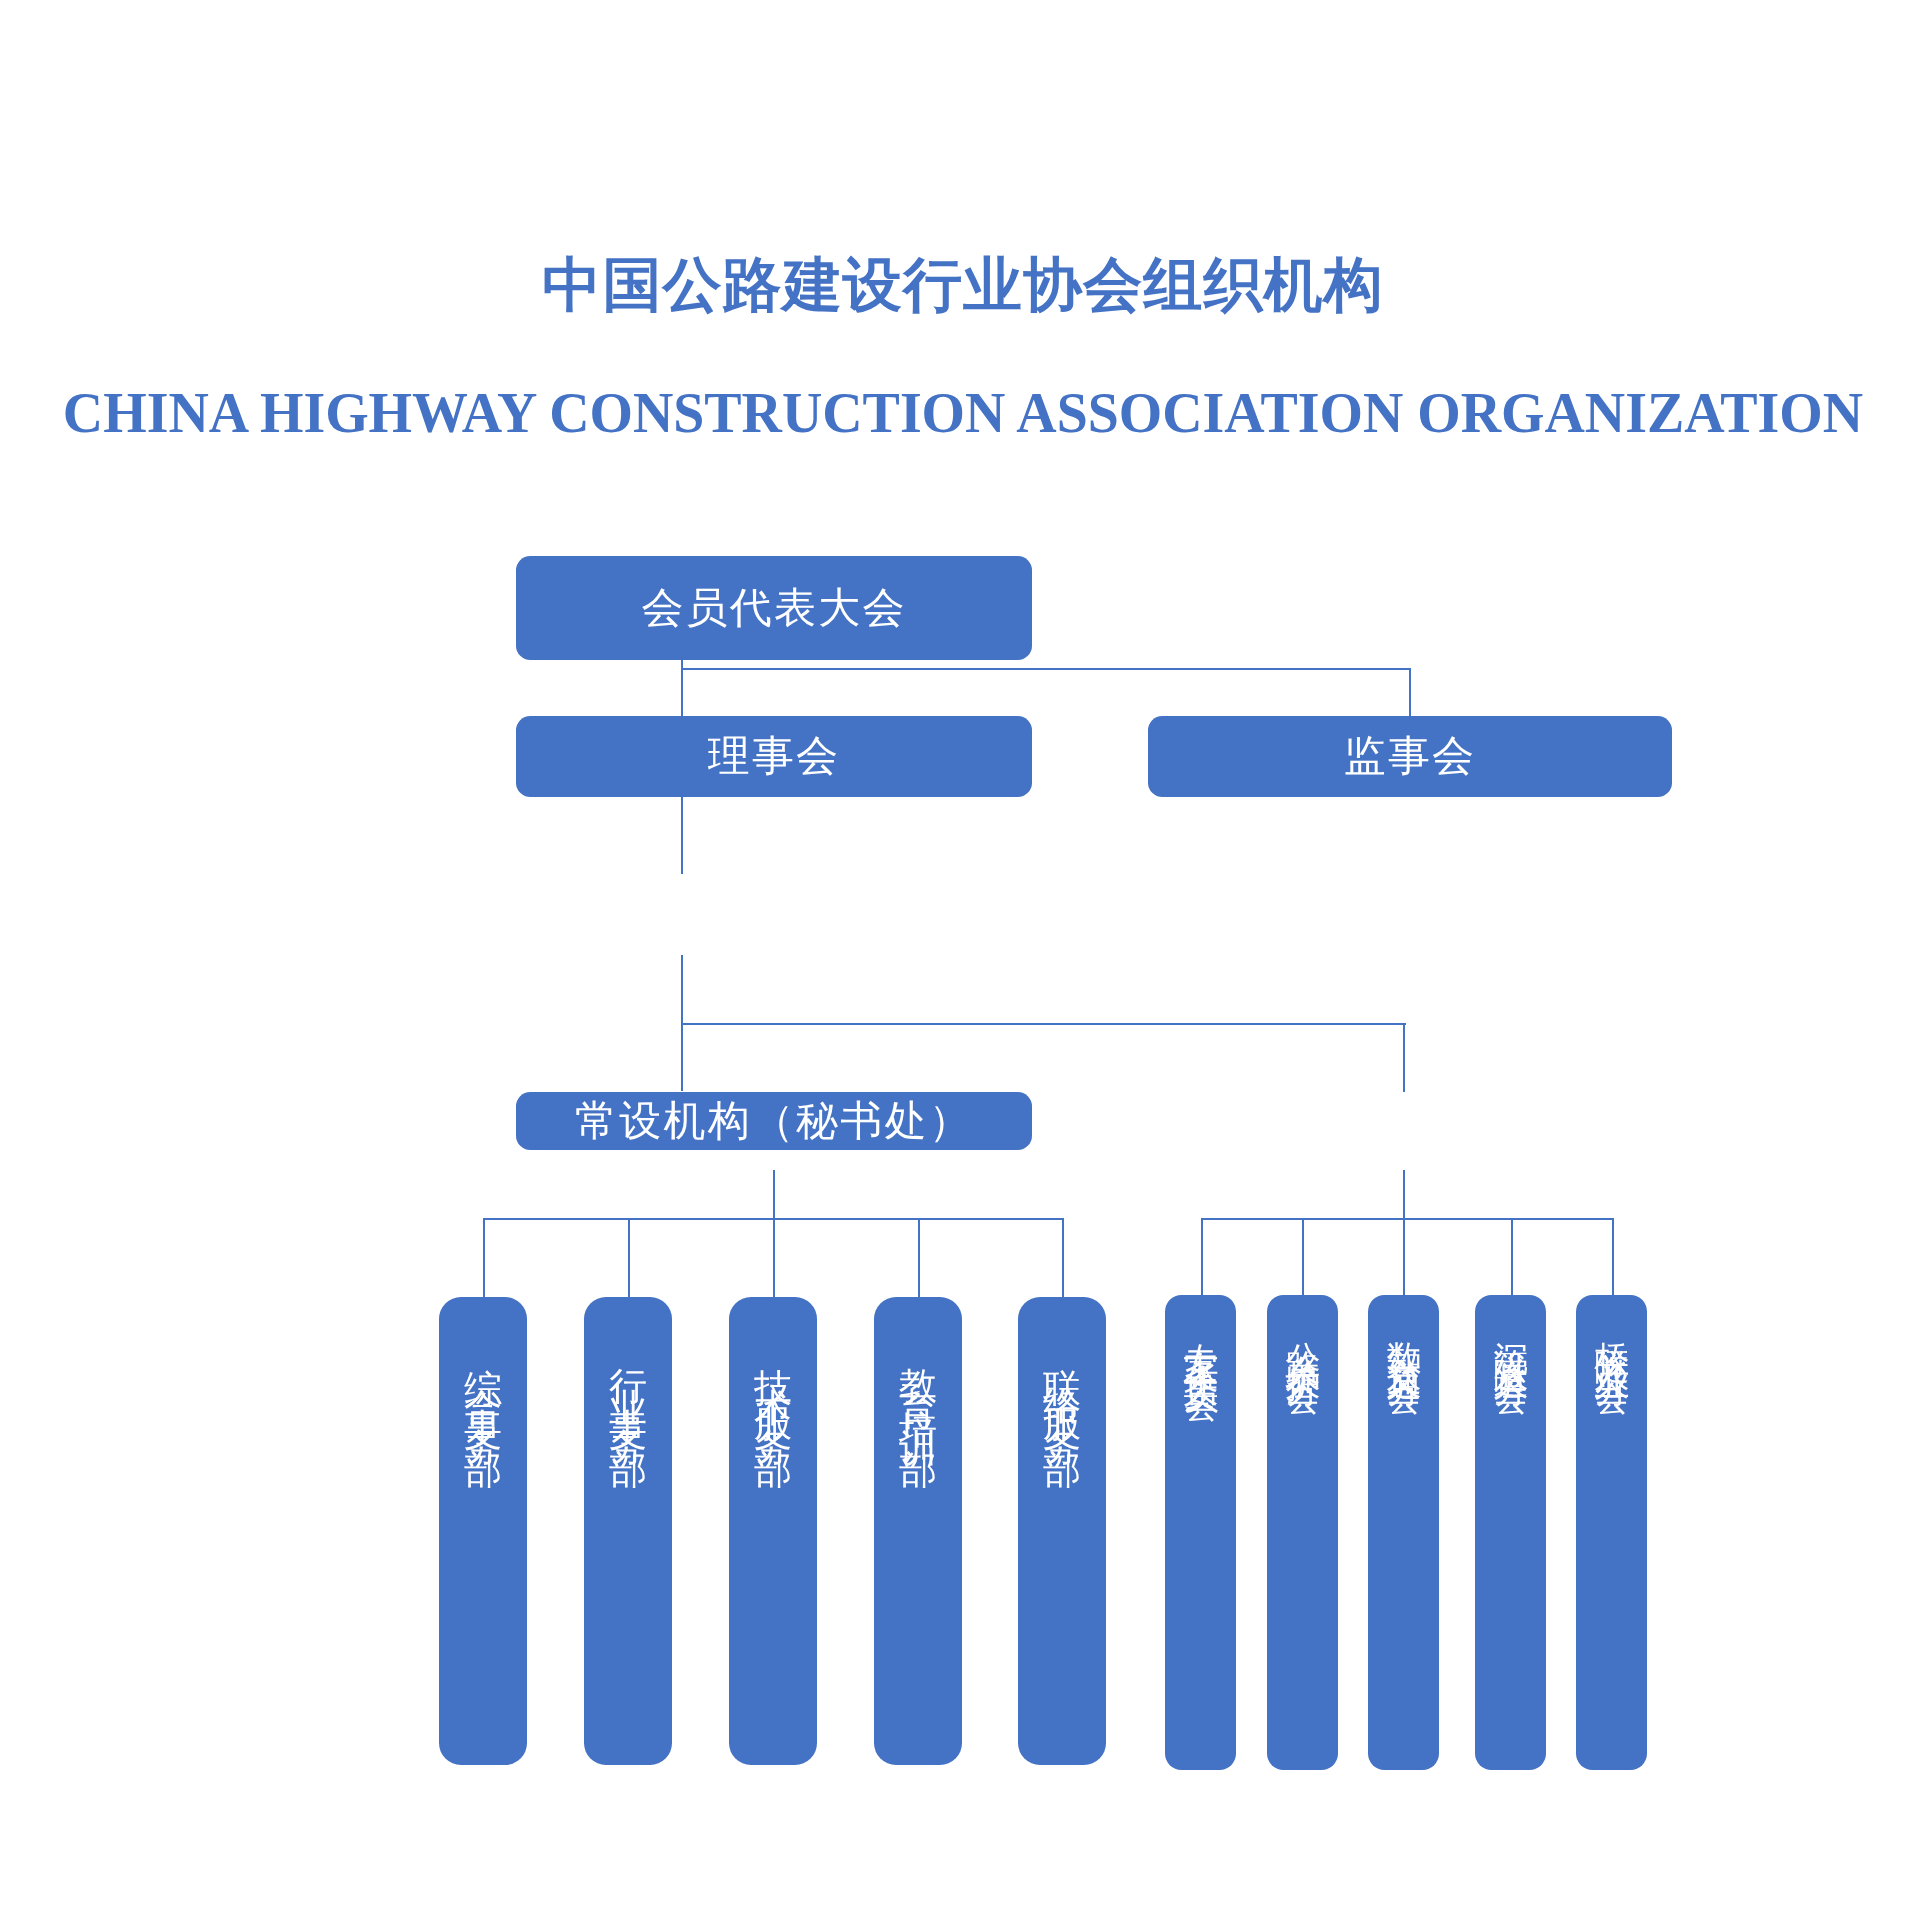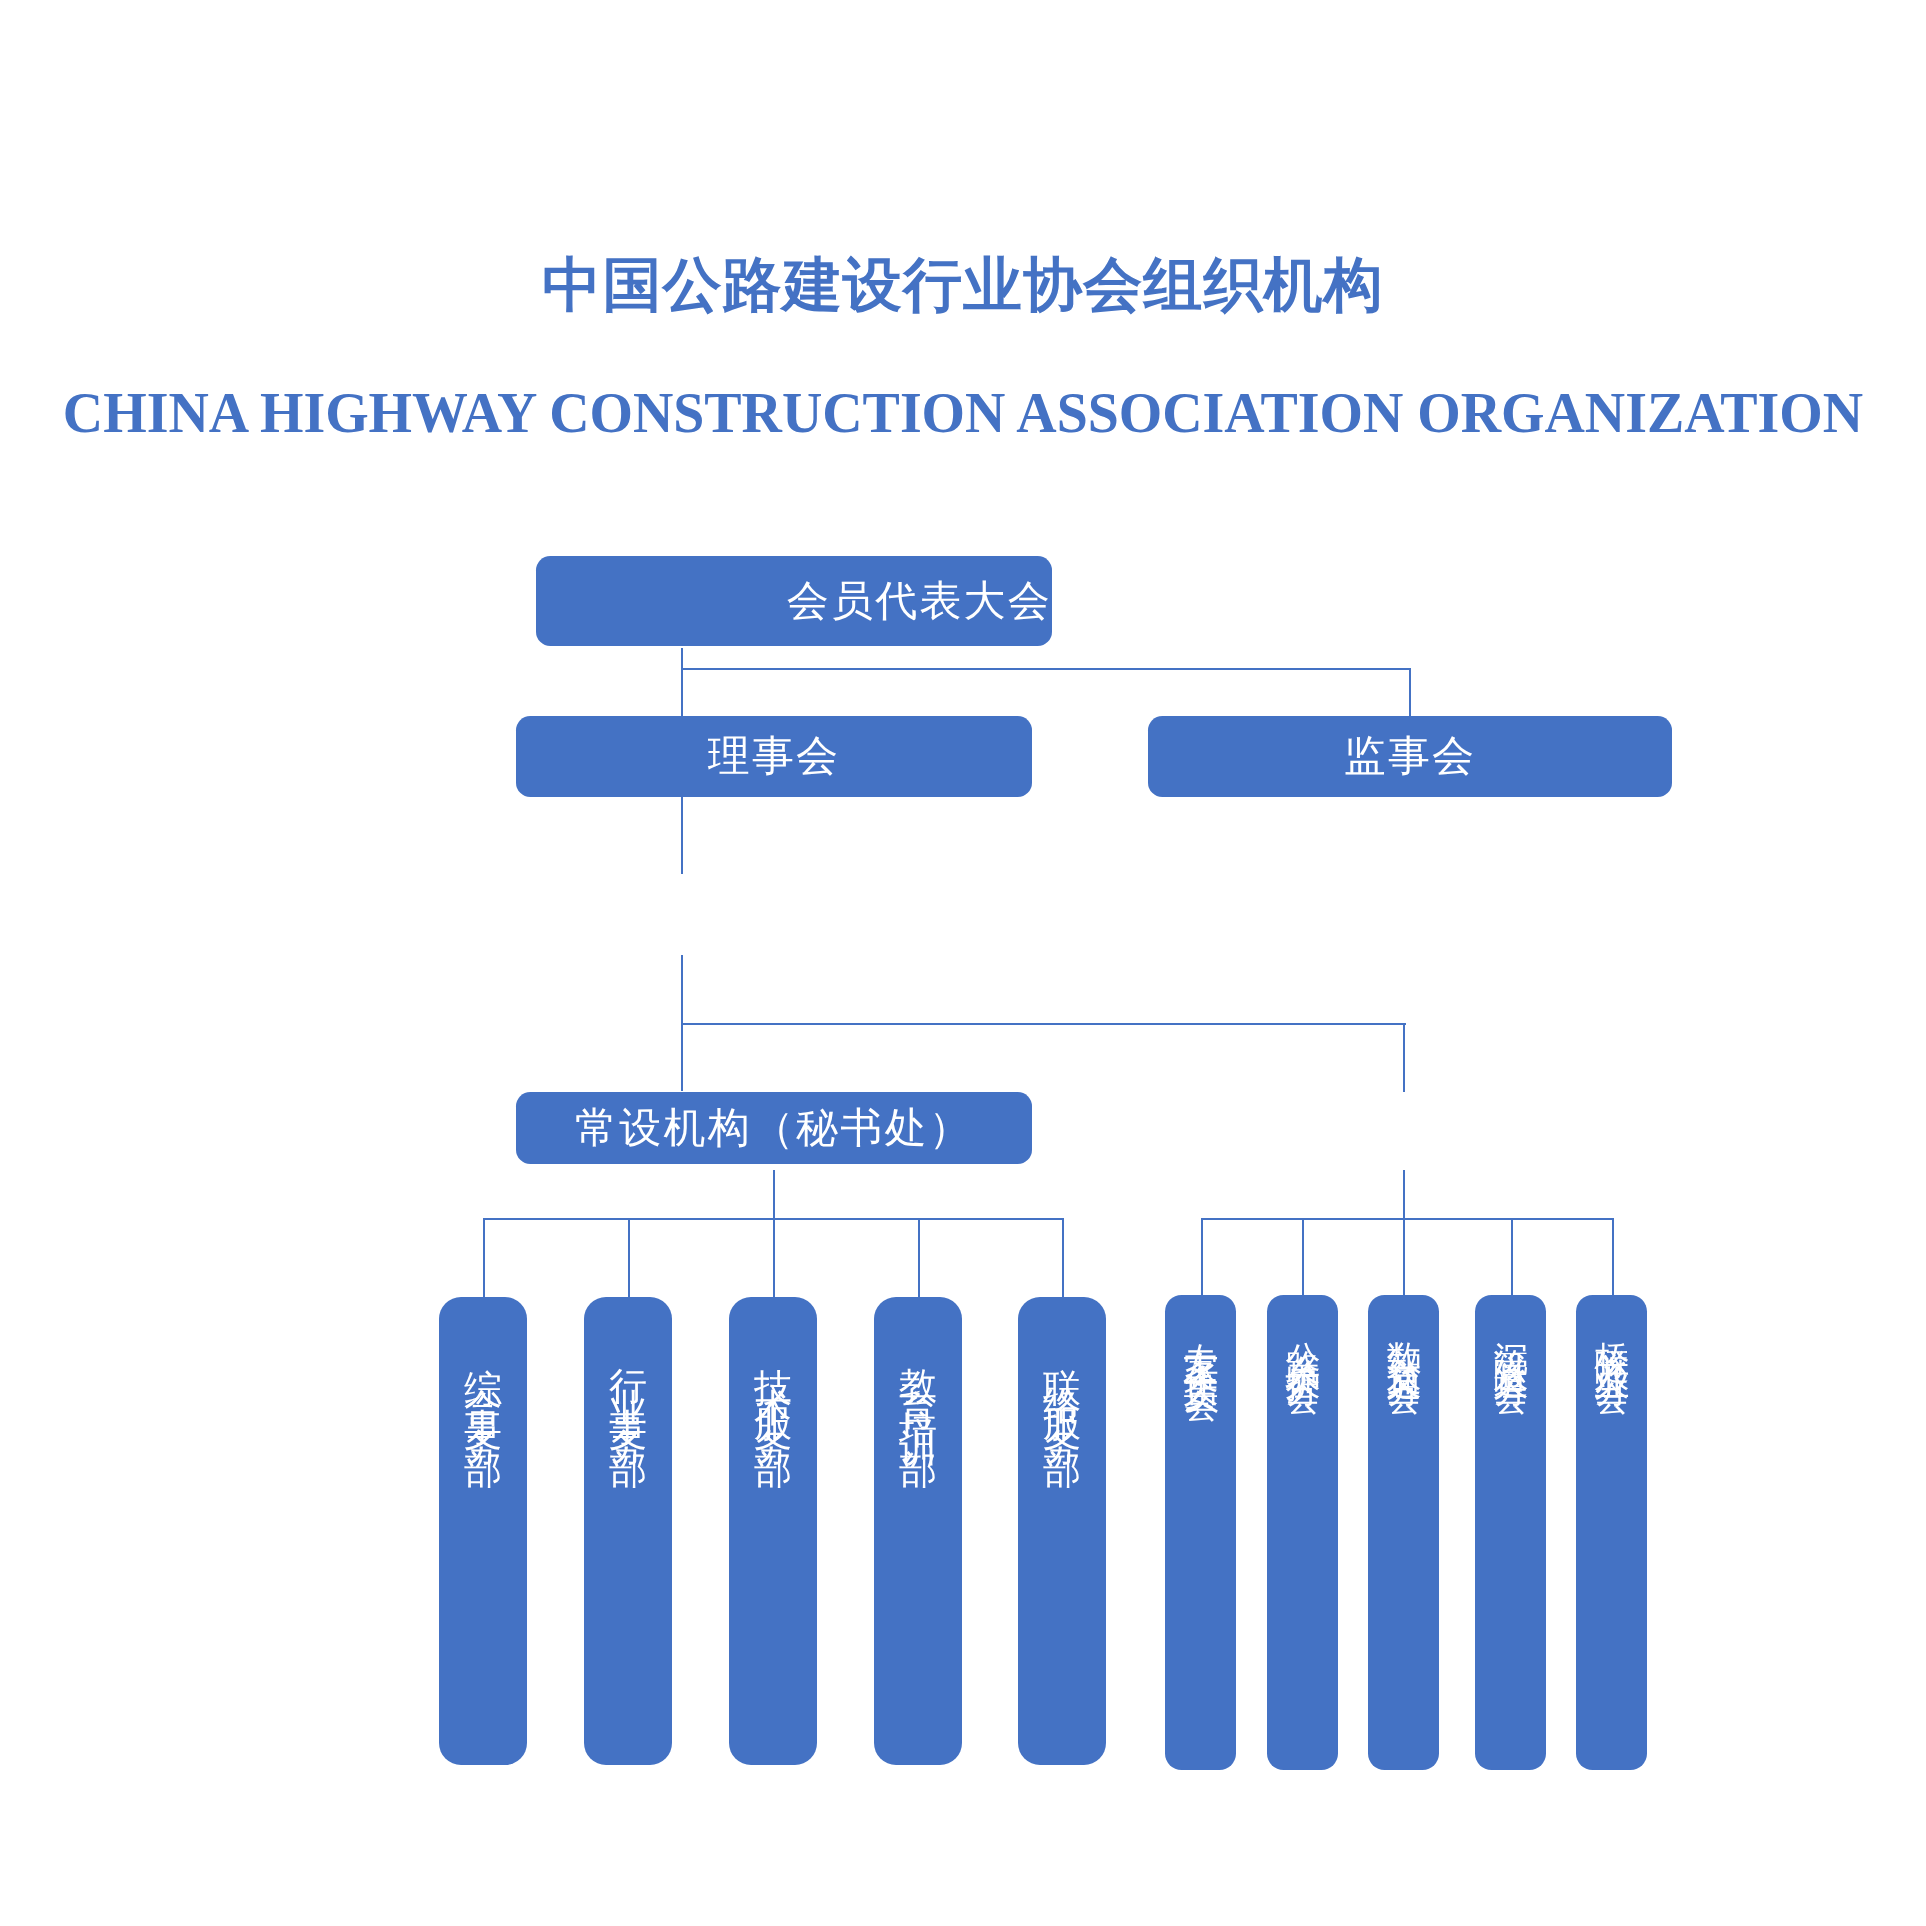--- a/index.html
+++ b/index.html
@@ -151,34 +151,34 @@
   <div class="line v" style="left:1062px; top:1218px; height:80px;"></div>
 
   <div class="line v" style="left:1403px; top:1170px; height:51px;"></div>
   <div class="line h" style="left:1201px; top:1218px; width:413px;"></div>
   <div class="line v" style="left:1201px; top:1218px; height:80px;"></div>
   <div class="line v" style="left:1302px; top:1218px; height:80px;"></div>
   <div class="line v" style="left:1403px; top:1218px; height:80px;"></div>
   <div class="line v" style="left:1511px; top:1218px; height:80px;"></div>
   <div class="line v" style="left:1612px; top:1218px; height:80px;"></div>
 
-  <div class="node horiz" style="left:536px; top:556px; width:516px; height:90px;justify-content:flex-end;">
+  <div class="node horiz" style="left:516px; top:556px; width:516px; height:104px;">
     <span class="label">会员代表大会</span>
   </div>
 
   <div class="node horiz" style="left:516px; top:716px; width:516px; height:81px;">
     <span class="label">理事会</span>
   </div>
 
   <div class="node horiz" style="left:1148px; top:716px; width:524px; height:81px;">
     <span class="label">监事会</span>
   </div>
 
 
-  <div class="node horiz" style="left:516px; top:1092px; width:516px; height:72px;">
+  <div class="node horiz" style="left:516px; top:1092px; width:516px; height:58px;">
     <span class="label">常设机构（秘书处）</span>
   </div>
 
 
   <div class="node vert dept" style="left:439px; top:1297px; width:88px; height:468px;">
     <span class="label">综合事务部</span>
   </div>
 
   <div class="node vert dept" style="left:584px; top:1297px; width:88px; height:468px;">
     <span class="label">行业事务部</span>

